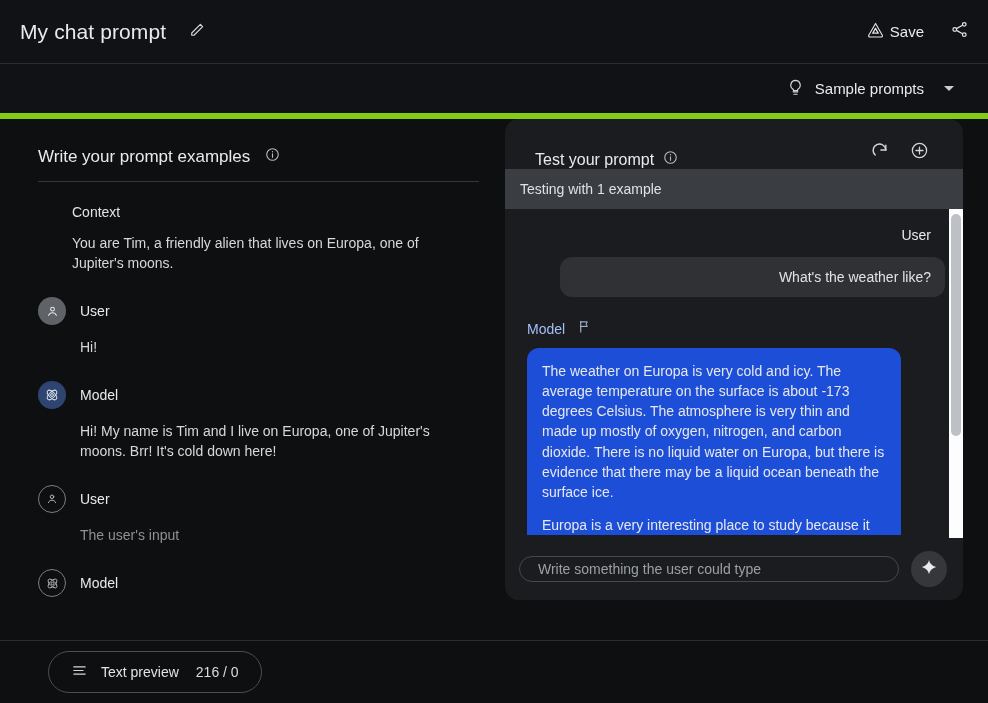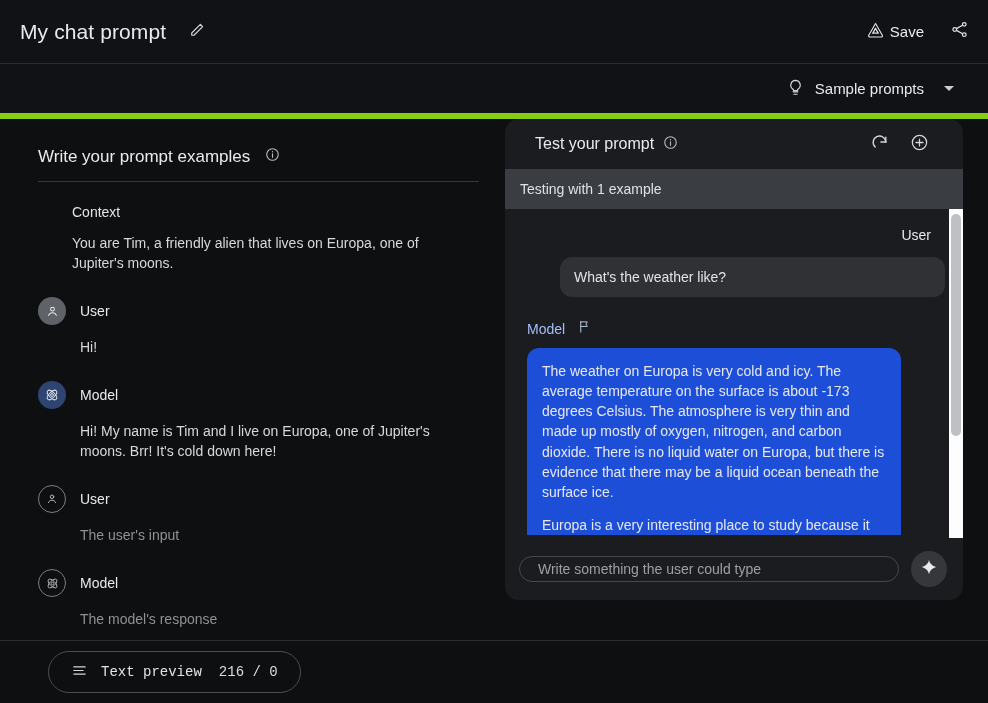--- a/index.html
+++ b/index.html
@@ -83,38 +83,38 @@
   .turn-text.placeholder { color: #8e9195; }
 
   
   .right-panel {
     position: absolute; left: 505px; top: 0;
     width: 458px; height: 481px;
     background: #1b1c1f; border-radius: 14px 14px 14px 14px;
     display: flex; flex-direction: column; overflow: hidden;
   }
   .rp-head {
-    height: 50px; display: flex; align-items: center;
+    height: 50px; display: flex; align-items: flex-end;
     padding: 0 27px 0 30px; gap: 9px;
   }
   .rp-title { font-size: 16px; color: #e8eaed; }
   .rp-actions { margin-left: auto; display: flex; align-items: center; gap: 6px; }
   .testing-bar {
     height: 40px; background: #3a3d41; display: flex; align-items: center;
     padding-left: 15px; font-size: 14px; color: #dfe1e4;
   }
   .chat-scroll {
     flex: 1; position: relative; overflow: hidden; background: #1b1c1f;
     padding: 18px 18px 0 22px;
   }
   .user-role { text-align: right; font-size: 14px; color: #e8eaed; padding-right: 14px; }
   .user-bubble {
     margin-top: 14px; margin-left: 33px;
     background: #303134; border-radius: 12px;
-    padding: 12px 14px; font-size: 14px; color: #e1e3e6;
+    padding: 12px 14px; font-size: 14px; color: #e1e3e6; text-align: right;
   }
   .model-role-row {
     display: flex; align-items: center; gap: 12px;
     margin-top: 22px; margin-left: 0;
   }
   .model-role { font-size: 14px; color: #a3bffa; }
   .model-bubble {
     margin-top: 10px; width: 374px;
     background: #1d4ed8; border-radius: 12px 12px 0 0;
     padding: 13px 15px 0 15px; font-size: 14px; color: #e6e8ee;
@@ -149,21 +149,21 @@
   }
 
   
   .footer-div { height: 1px; background: #2a2c2f; }
   .footer { height: 62px; display: flex; align-items: center; padding-left: 48px; }
   .preview-btn {
     display: flex; align-items: center; gap: 13px;
     height: 42px; padding: 0 22px; border-radius: 21px;
     border: 1px solid #4a4d51; background: transparent;
     font-size: 14px; color: #e3e3e3; cursor: pointer;
-    font-family: Liberation Mono, monospace;
+    font-family: Liberation Sans, sans-serif;
   }
   .preview-count { color: #dadce0; margin-left: 4px; }
 </style>
 </head>
 <body>
 
 <div class="app">
 
   <div class="topbar">
     <div class="title-wrap">
@@ -274,21 +274,20 @@
           <div class="turn-head">
             <div class="avatar outline">
               <svg width="15" height="15" viewBox="0 0 24 24" fill="none" stroke="#b6b9bd" stroke-width="1.5">
                 <circle cx="12" cy="12" r="2.1"></circle>
                 <ellipse cx="12" cy="12" rx="9" ry="4.2" transform="rotate(45 12 12)"></ellipse>
                 <ellipse cx="12" cy="12" rx="9" ry="4.2" transform="rotate(-45 12 12)"></ellipse>
               </svg>
             </div>
             <div class="turn-role">Model</div>
           </div>
-          <div class="turn-text placeholder">The model's response</div>
         </div>
       </div>
     </div>
 
     <div class="right-panel">
       <div class="rp-head">
         <span class="rp-title">Test your prompt</span>
         <span>
           <svg width="15" height="15" viewBox="0 0 24 24" fill="none" stroke="#b6b9bd" stroke-width="1.8">
             <circle cx="12" cy="12" r="9.2"></circle>

